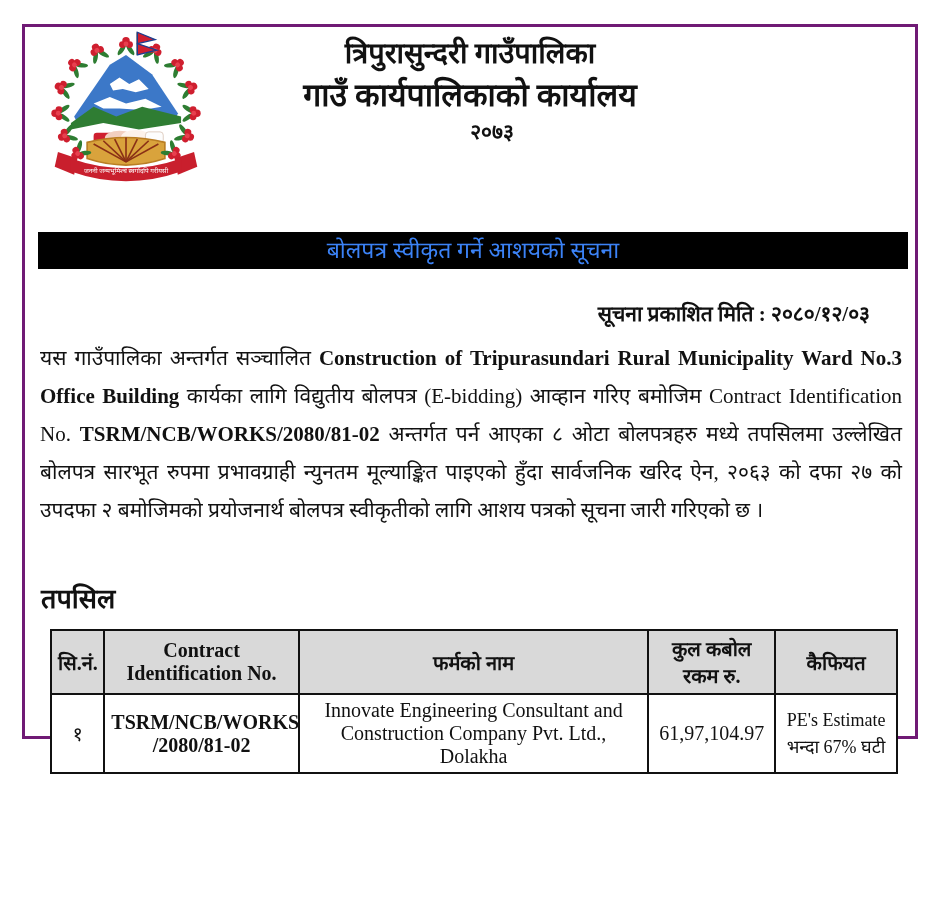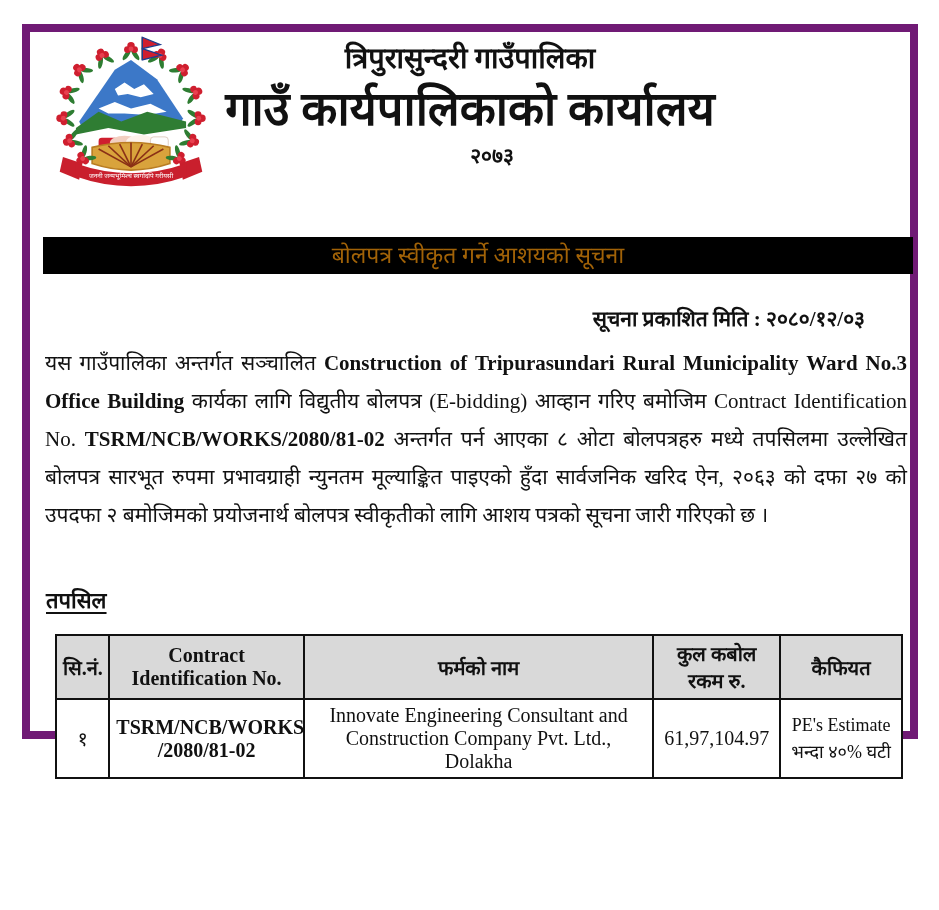--- a/index.html
+++ b/index.html
@@ -2,45 +2,45 @@
 <html><head>
 <meta charset="utf-8">
 <style>
   html,body{margin:0;padding:0;background:#ffffff;}
   .page{
     position:relative;width:939px;height:910px;background:#ffffff;
     font-family:"Liberation Serif","DejaVu Serif",serif;color:#111;overflow:hidden;
   }
   .doc{
     position:absolute;left:22px;top:24px;width:896px;height:715px;
-    border:8px solid #701a75;box-sizing:border-box;background:#fff;
+    border:3px solid #701a75;box-sizing:border-box;background:#fff;
   }
   
   .logo-wrap{position:absolute;left:20px;top:2px;width:162px;height:162px;}
   .head-center{position:absolute;left:0;top:8px;width:100%;text-align:center;line-height:1.25;}
   .t1{font-size:29px;font-weight:bold;}
-  .t2{font-size:47px;font-weight:bold;margin-top:4px;}
+  .t2{font-size:32px;font-weight:bold;margin-top:4px;}
   .t3{font-size:23px;font-weight:bold;margin-top:6px;}
   .t4{font-size:21px;font-weight:600;margin-top:4px;margin-left:44px;}
   .province{position:absolute;right:12px;top:172px;font-size:21px;font-weight:bold;}
   
   .banner{
     position:absolute;left:13px;top:205px;width:870px;height:37px;background:#000;
-    color:#a16207;text-align:center;font-size:23px;line-height:37px;font-weight:500;
+    color:#3b82f6;text-align:center;font-size:23px;line-height:37px;font-weight:500;
   }
   
   .pubdate{position:absolute;right:45px;top:272px;font-size:21px;font-weight:bold;}
   .para{
     position:absolute;left:15px;top:312px;width:862px;font-size:21px;line-height:38px;
     text-align:justify;
   }
   .para b{font-weight:bold;}
   .tapsil{
-    position:absolute;left:16px;top:552px;font-size:22px;font-weight:bold;
-    text-decoration:underline;text-underline-offset:4px;text-align:center;
+    position:absolute;left:16px;top:552px;font-size:27px;font-weight:bold;
+    text-underline-offset:4px;text-align:center;
   }
   
   .tbl{
     position:absolute;left:25px;top:602px;width:848px;border-collapse:collapse;
     table-layout:fixed;font-size:20px;padding-left:13px;
   }
   .tbl th,.tbl td{
     border:2px solid #111;text-align:center;vertical-align:middle;padding:4px 6px;
     box-sizing:border-box;
   }
@@ -166,20 +166,20 @@
         </tr>
       </thead>
       <tbody>
         <tr>
           <td>१</td>
           <td class="pre bold">TSRM/NCB/WORKS
 /2080/81-02</td>
           <td>Innovate Engineering Consultant and Construction Company Pvt. Ltd., Dolakha</td>
           <td>61,97,104.97</td>
           <td class="pre kaif">PE's Estimate
-भन्दा ४०% घटी</td>
+भन्दा 67% घटी</td>
         </tr>
       </tbody>
     </table>
 
 
   </div>
 </div>
 
 </body></html>

